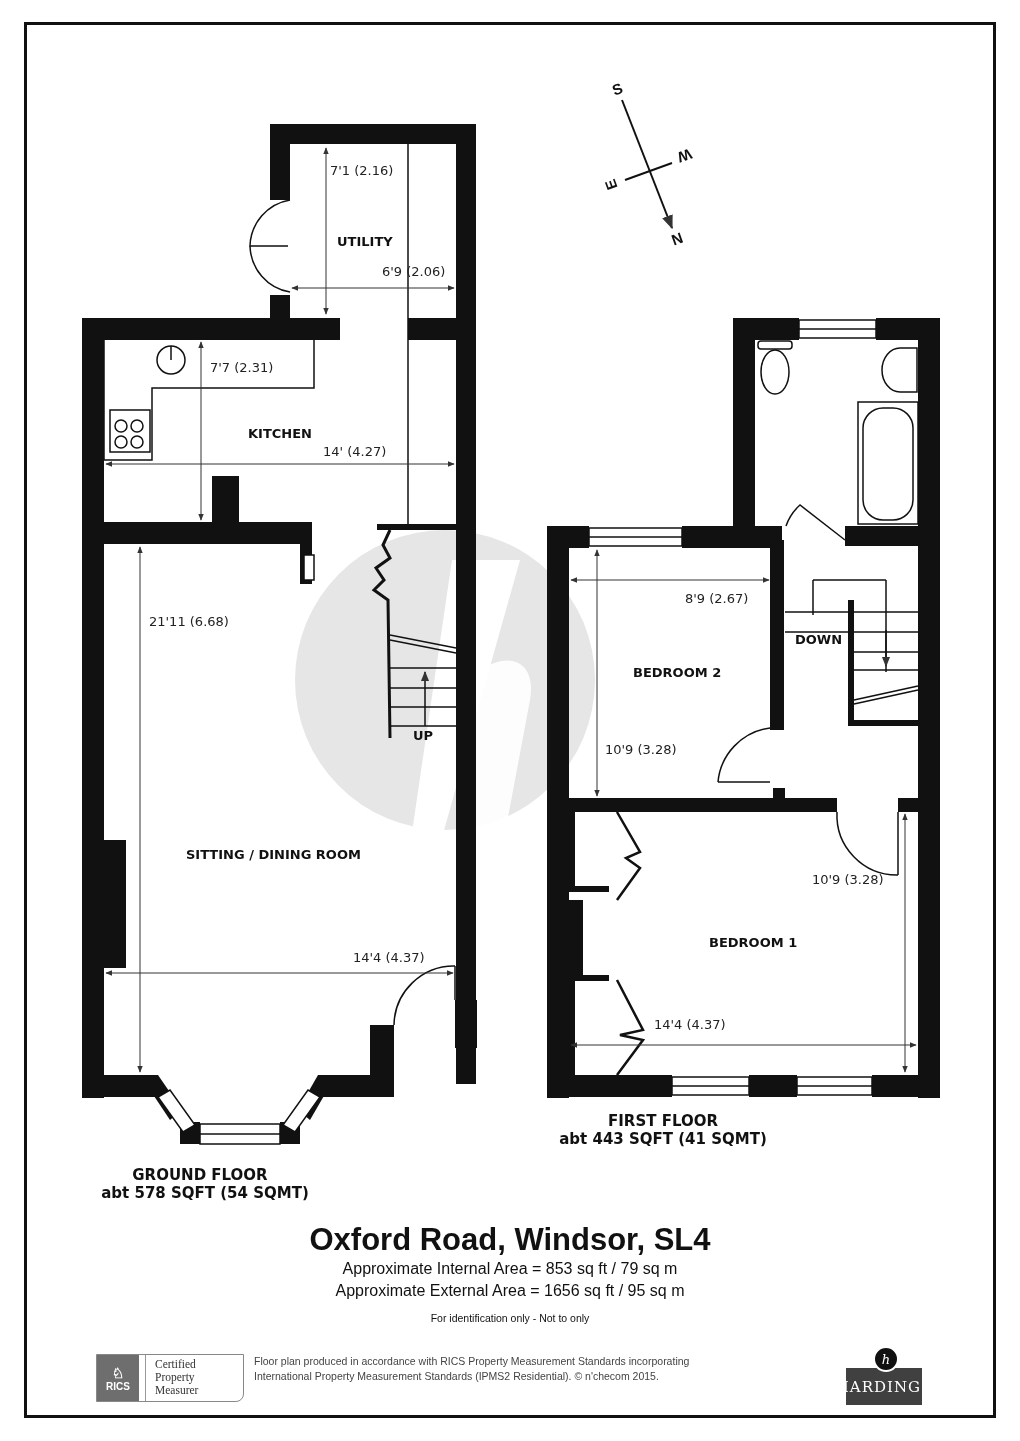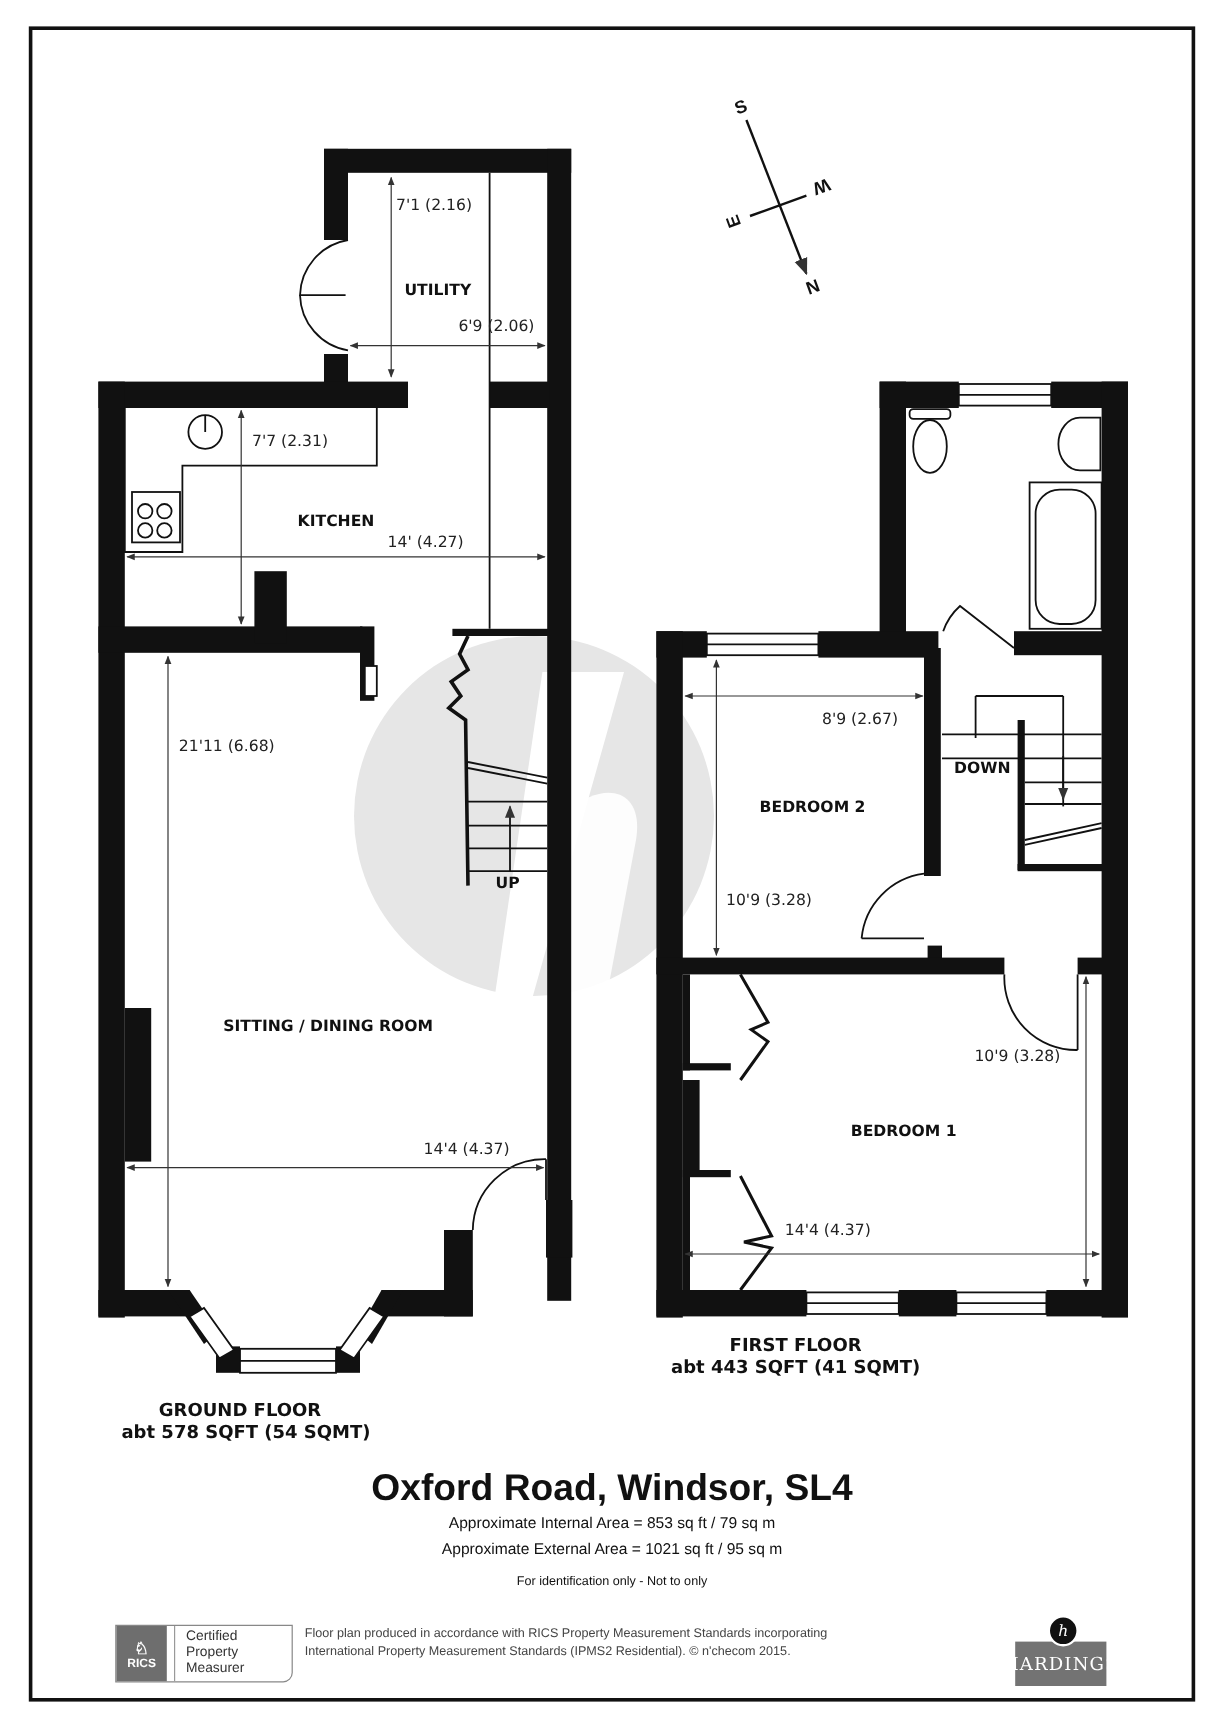--- a/index.html
+++ b/index.html
@@ -5,30 +5,30 @@
   html, body { margin: 0; padding: 0; background: #ffffff; }
   body { width: 1020px; height: 1441px; position: relative; overflow: hidden; font-family: "DejaVu Sans", sans-serif; }
   .page-border { position: absolute; left: 24px; top: 22px; width: 972px; height: 1396px; border: 3px solid #111; box-sizing: border-box; }
   svg.plan { position: absolute; left: 0; top: 0; }
   .room-label { font-family: "DejaVu Sans", sans-serif; font-weight: bold; font-size: 13px; fill: #111; }
   .dim-label { font-family: "DejaVu Sans", sans-serif; font-size: 13px; fill: #222; }
   .floor-title { font-family: "DejaVu Sans", sans-serif; font-weight: bold; font-size: 15px; fill: #111; }
   .compass-label { font-family: "Liberation Sans", sans-serif; font-weight: bold; font-size: 15px; fill: #111; }
   .title-block { position: absolute; left: 0; top: 1222px; width: 1020px; text-align: center; color: #111; }
   .title-main { font-family: "Liberation Sans", sans-serif; font-weight: bold; font-size: 31px; line-height: 36px; margin-left: 0; }
-  .title-sub { font-family: "Liberation Sans", sans-serif; font-size: 13px; line-height: 22px; }
+  .title-sub { font-family: "Liberation Sans", sans-serif; font-size: 16px; line-height: 22px; }
   .title-note { font-family: "Liberation Sans", sans-serif; font-size: 10.5px; margin-top: 10px; }
   .footer { position: absolute; left: 96px; top: 1354px; width: 830px; height: 56px; }
   .rics { position: absolute; left: 0; top: 0; width: 148px; height: 48px; border: 1px solid #888; border-radius: 0 0 8px 0; box-sizing: border-box; display: flex; }
   .rics-mark { width: 42px; height: 100%; background: #6e6e6e; color: #fff; display: flex; flex-direction: column; align-items: center; justify-content: center; font-family: "Liberation Sans", sans-serif; font-weight: bold; font-size: 10px; }
   .rics-mark .lion { font-size: 14px; line-height: 16px; }
-  .rics-text { padding: 3px 0 0 9px; font-family: Liberation Sans, sans-serif; font-size: 11.5px; line-height: 13px; color: #333; border-left: 1px solid #999; margin-left: 6px; }
+  .rics-text { padding: 3px 0 0 9px; font-family: Liberation Serif, serif; font-size: 11.5px; line-height: 13px; color: #333; border-left: 1px solid #999; margin-left: 6px; }
   .footer-note { position: absolute; left: 158px; top: 0; width: 520px; font-family: "Liberation Sans", sans-serif; font-size: 10.5px; line-height: 15px; color: #444; }
   .hardings { position: absolute; left: 750px; top: 2px; width: 76px; height: 48px; }
-  .hardings-box { position: absolute; left: 0; top: 12px; width: 76px; height: 37px; background: #737373; color: #fff; font-family: "DejaVu Serif", serif; font-size: 15px; letter-spacing: 1px; display: flex; align-items: center; justify-content: center; }
+  .hardings-box { position: absolute; left: 0; top: 12px; width: 76px; height: 37px; background: #404040; color: #fff; font-family: "DejaVu Serif", serif; font-size: 15px; letter-spacing: 1px; display: flex; align-items: center; justify-content: center; }
   .hardings-badge { position: absolute; left: 27px; top: -10px; width: 22px; height: 22px; border-radius: 50%; background: #111; border: 2px solid #fff; color: #fff; font-family: "DejaVu Serif", serif; font-style: italic; font-size: 13px; display: flex; align-items: center; justify-content: center; z-index: 2; }
 </style>
 </head>
 <body>
 
 <div class="page-border"></div>
 
 <svg class="plan" width="1020" height="1441" viewBox="0 0 1020 1441">
   <defs>
     <marker id="arr" viewBox="0 0 10 10" refX="9" refY="5" markerWidth="7" markerHeight="7" orient="auto-start-reverse">
@@ -223,21 +223,21 @@
   <text class="room-label" x="709" y="947">BEDROOM 1</text>
   <text class="dim-label" x="812" y="884">10'9 (3.28)</text>
   <text class="dim-label" x="654" y="1029">14'4 (4.37)</text>
   <text class="floor-title" x="663" y="1126" text-anchor="middle">FIRST FLOOR</text>
   <text class="floor-title" x="663" y="1144" text-anchor="middle">abt 443 SQFT (41 SQMT)</text>
 </svg>
 
 <div class="title-block">
   <div class="title-main">Oxford Road, Windsor, SL4</div>
   <div class="title-sub">Approximate Internal Area = 853 sq ft / 79 sq m</div>
-  <div class="title-sub">Approximate External Area = 1021 sq ft / 95 sq m</div>
+  <div class="title-sub">Approximate External Area = 1656 sq ft / 95 sq m</div>
   <div class="title-note">For identification only - Not to only</div>
 </div>
 
 <div class="footer">
   <div class="rics">
     <div class="rics-mark">
       <span class="lion">♘</span>
       <span>RICS</span>
     </div>
     <div class="rics-text">

